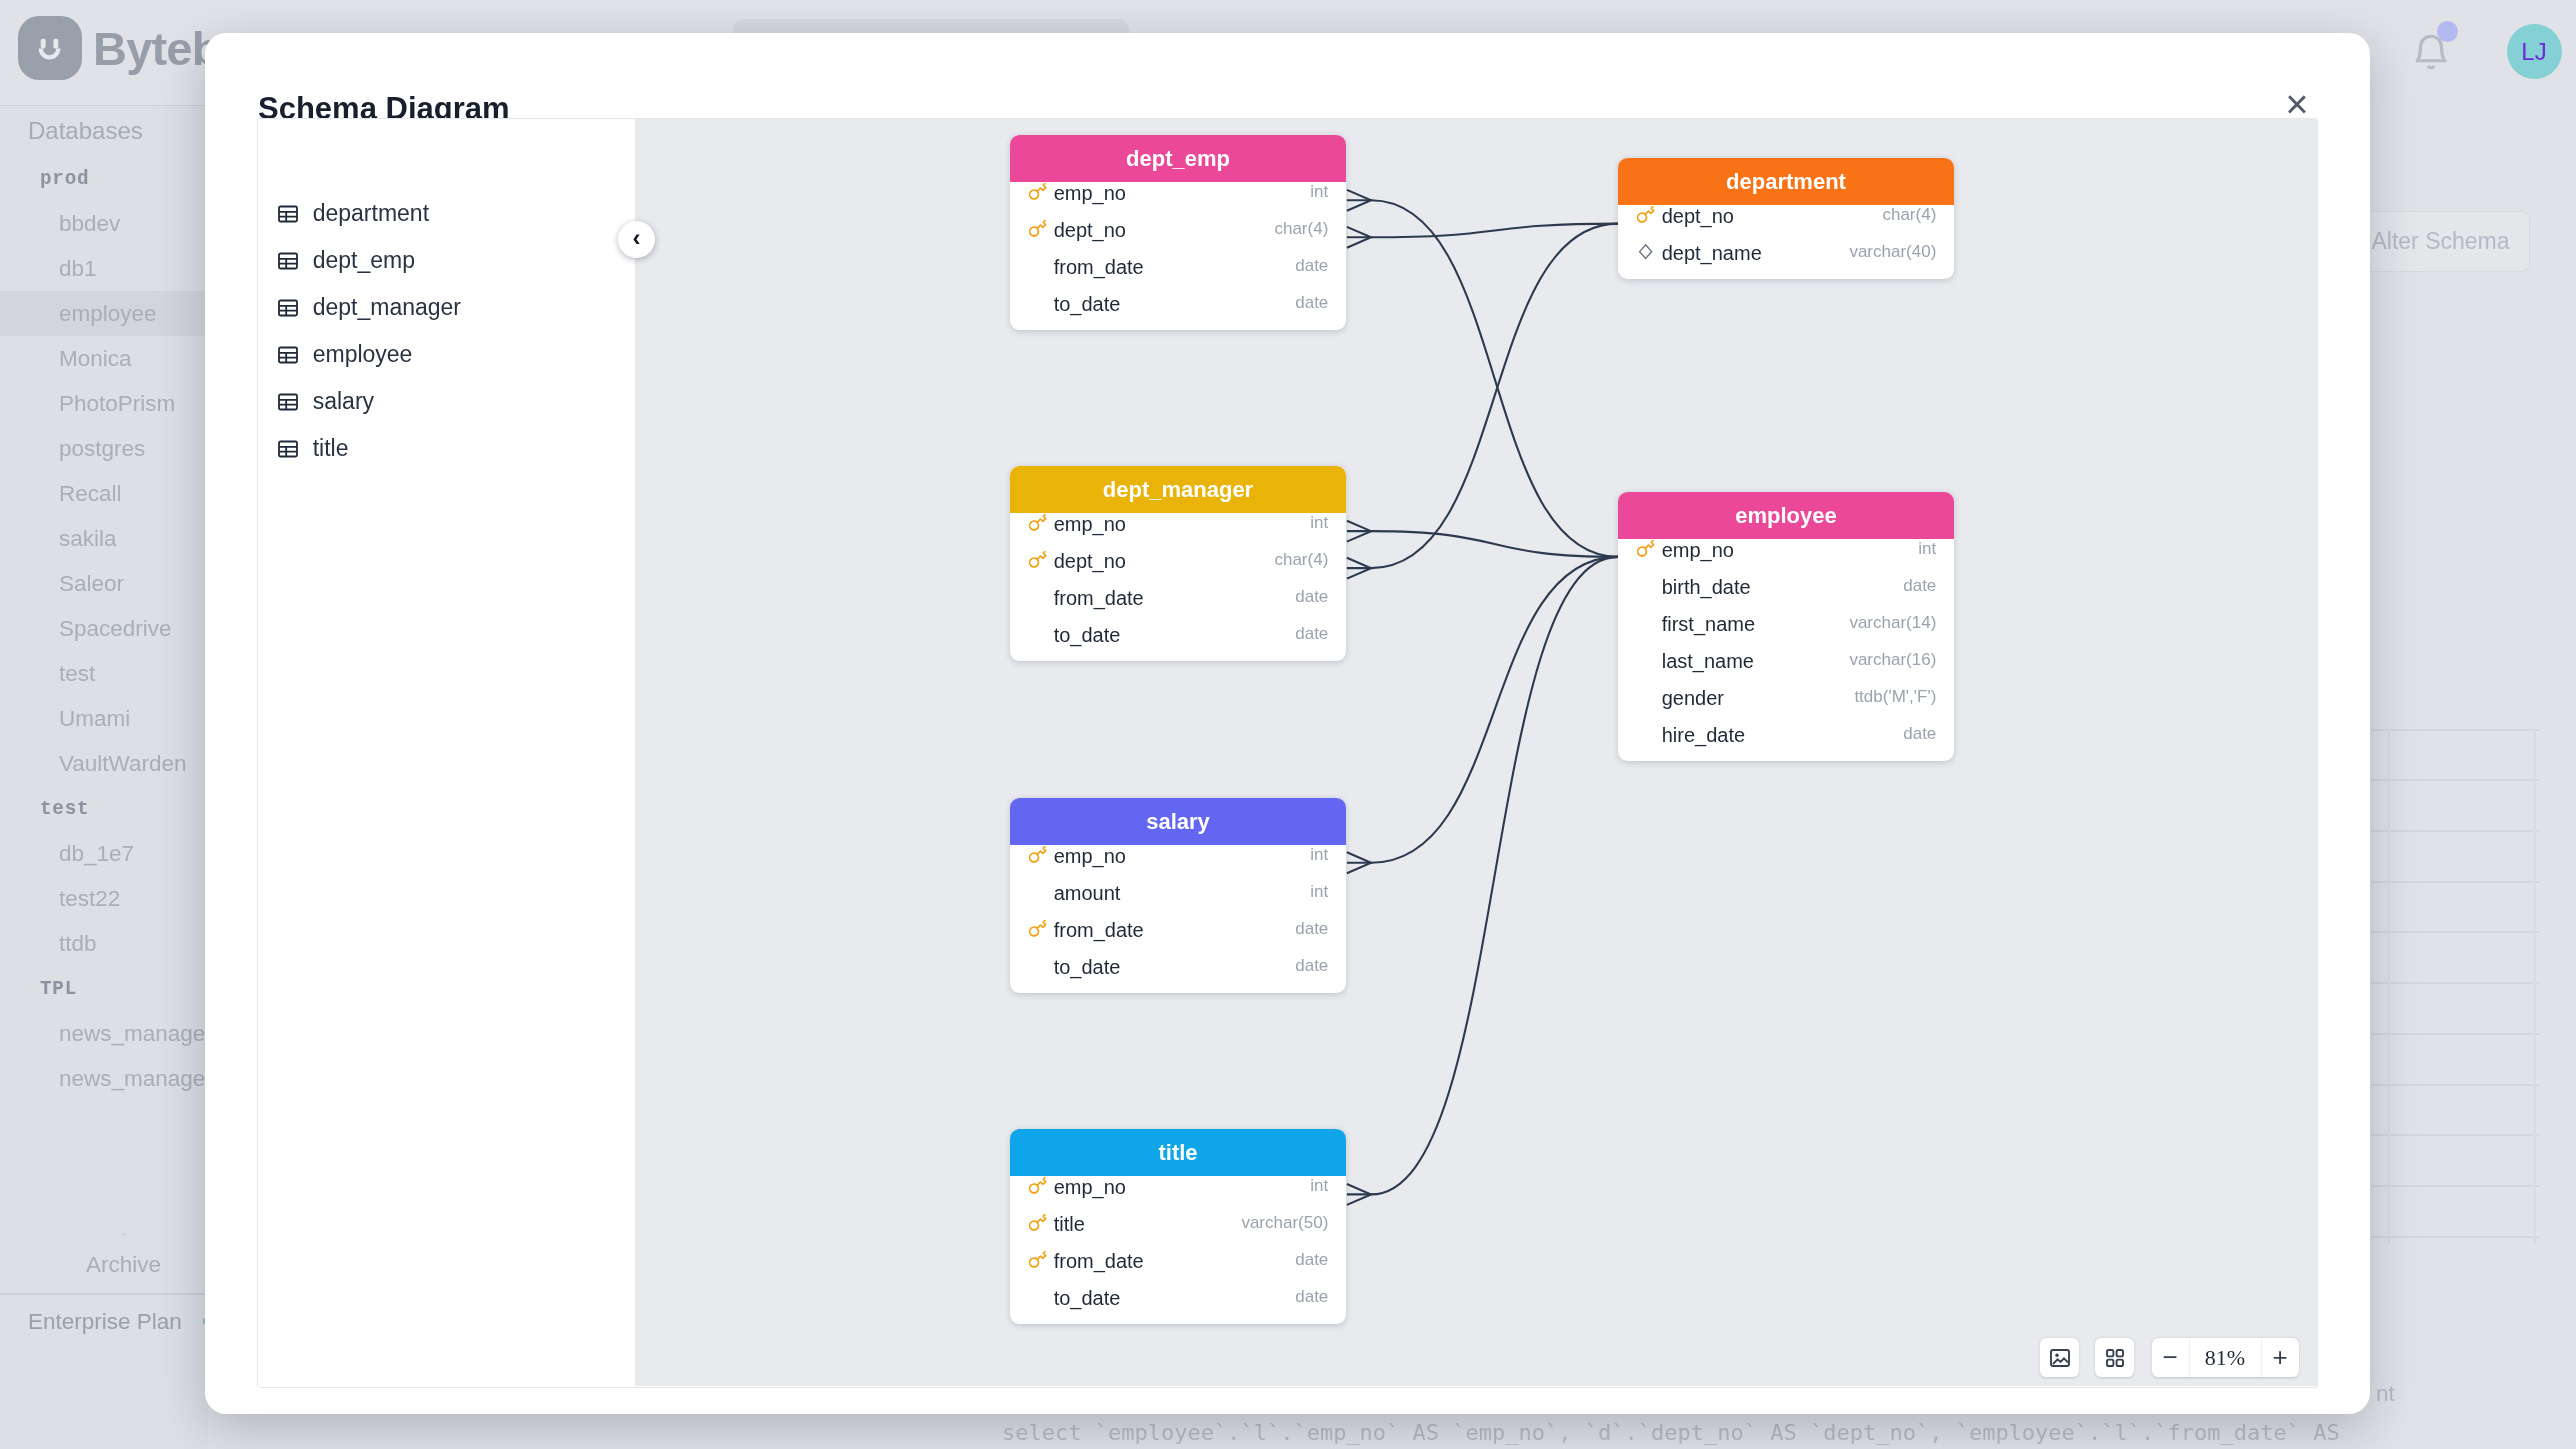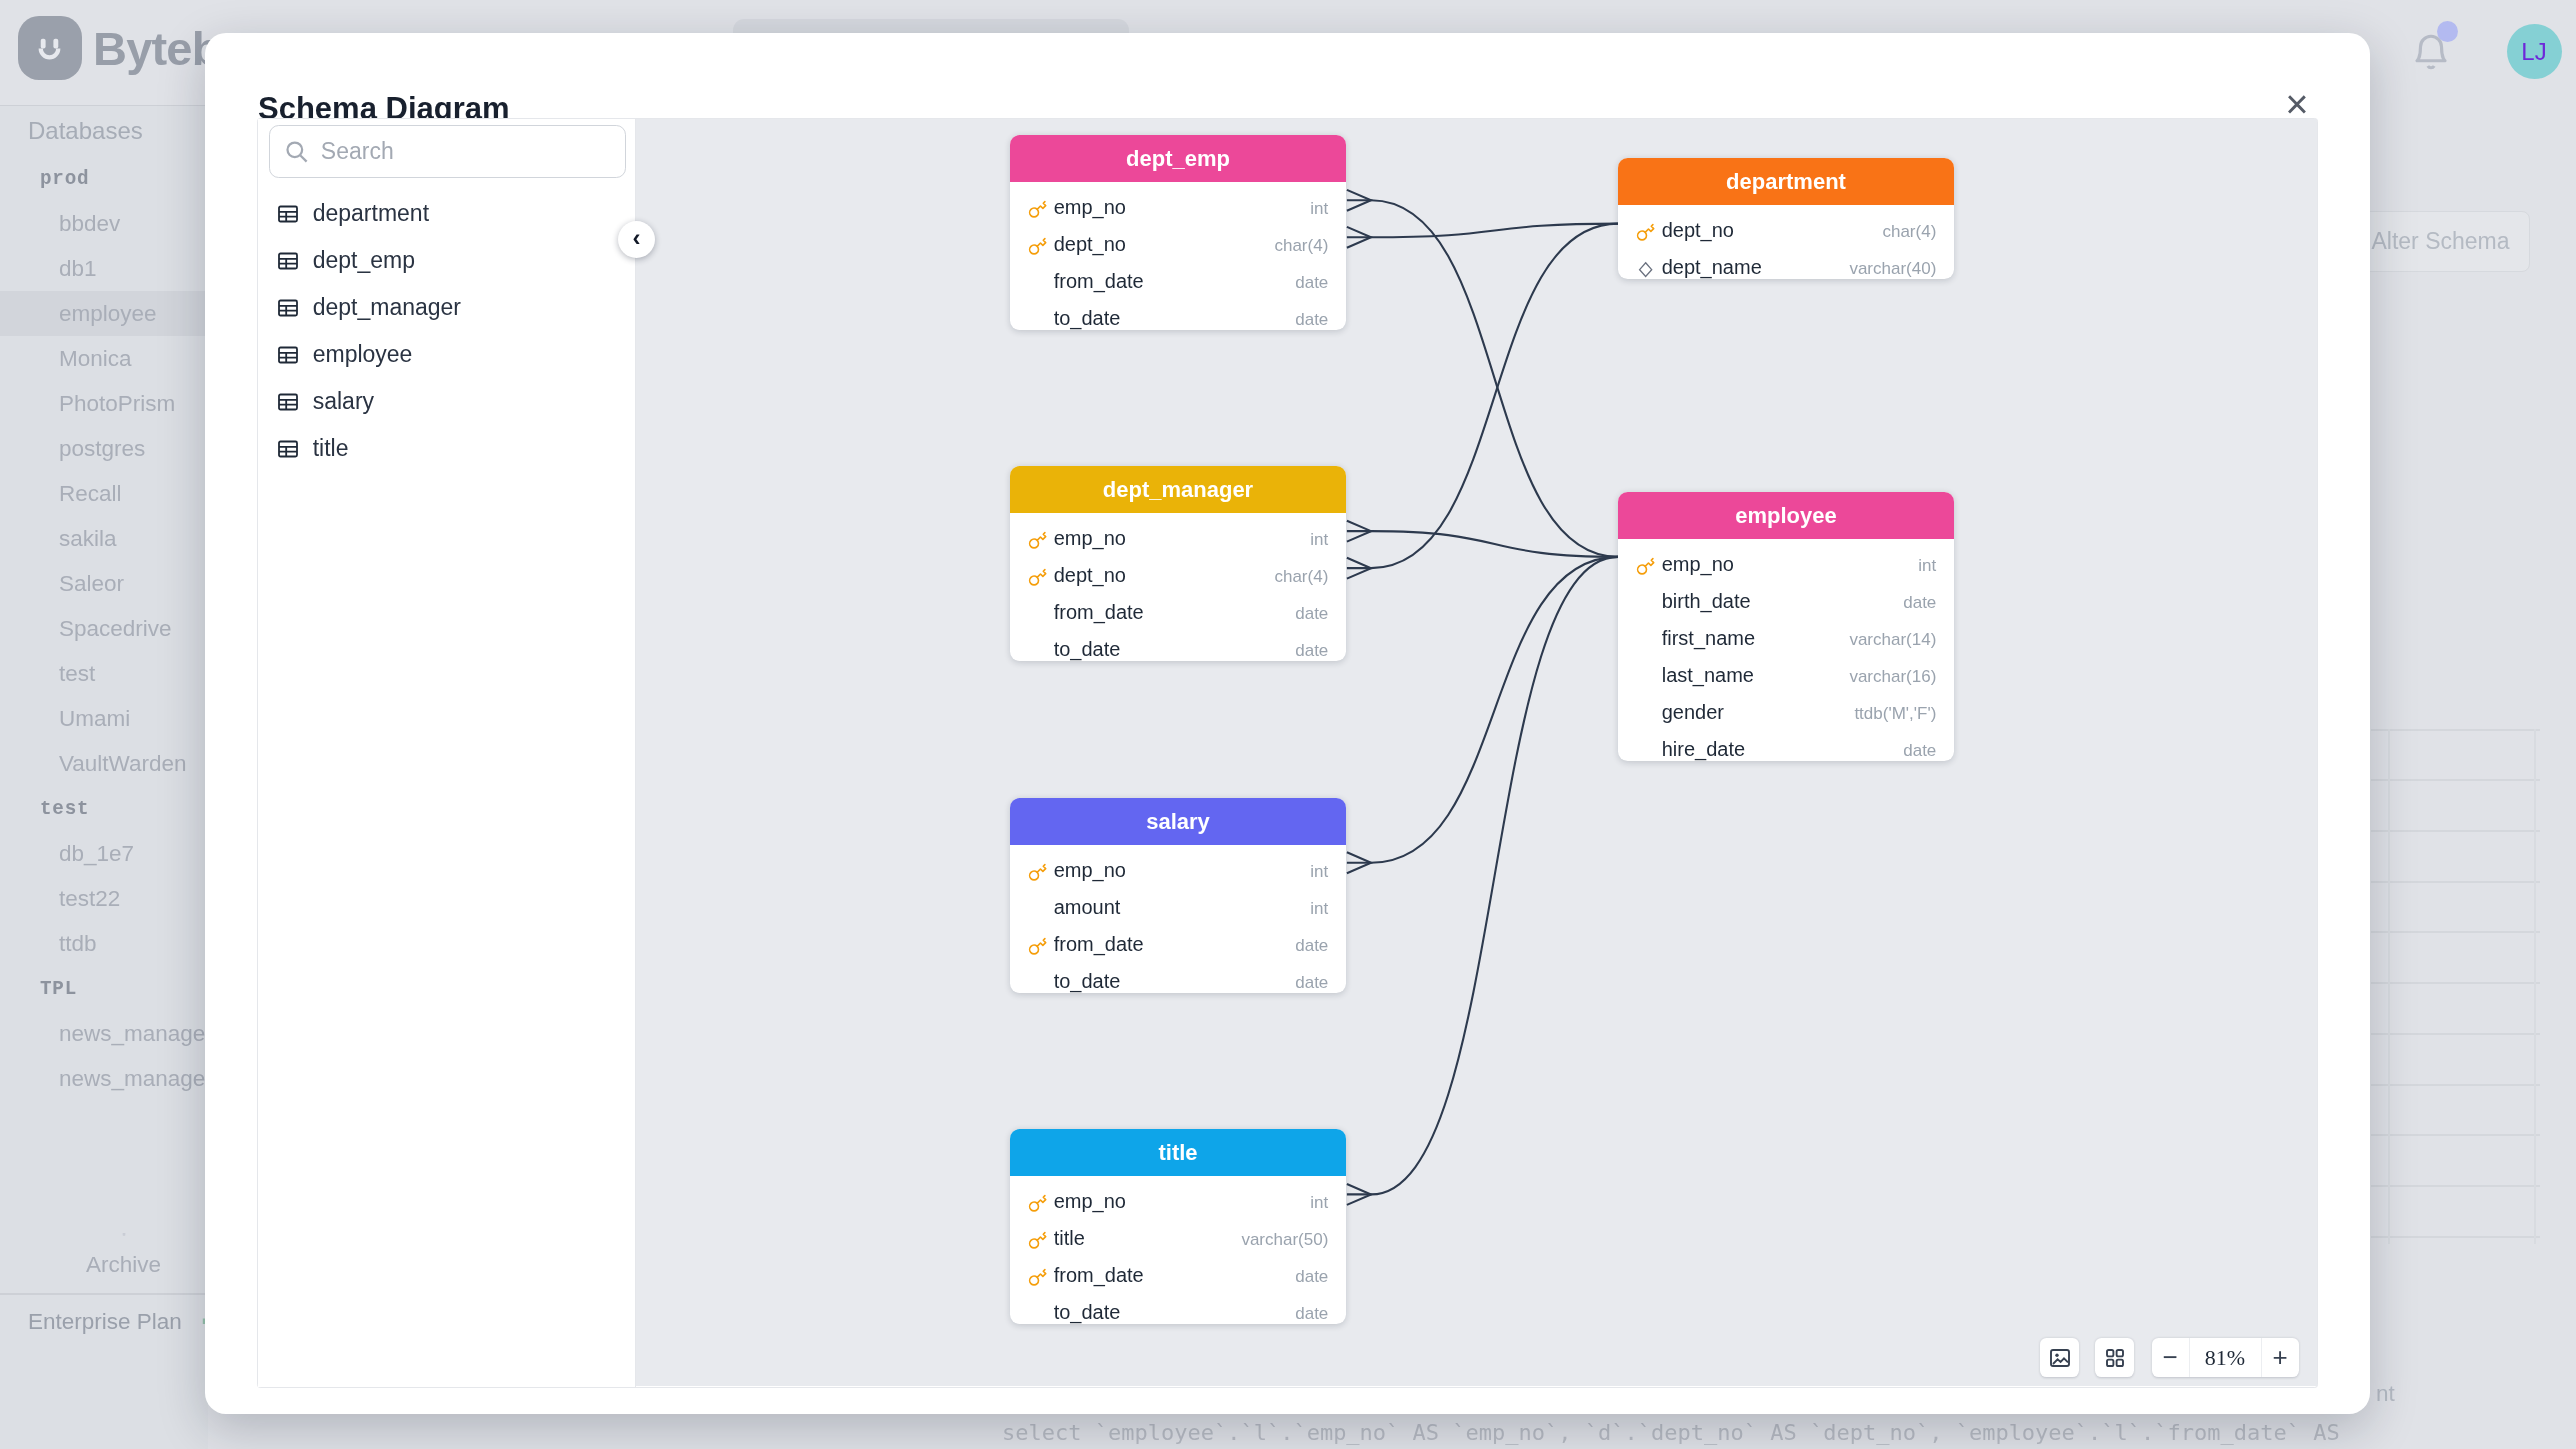--- a/index.html
+++ b/index.html
@@ -83,21 +83,21 @@
     font-size:24px; font-weight:bold; color:#111827; cursor:pointer; padding-bottom:3.2px; }
 
   
   #canvas { position:relative; width:1681px; height:1267px; background:#e8eaee; overflow:hidden; }
   #edge-svg { position:absolute; left:0; top:0; z-index:1; }
 
   .table-card { position:absolute; width:336px; background:#fff; border-radius:9.7px;
     overflow:hidden; box-shadow:0 1.6px 6.4px rgba(15,23,42,.16); z-index:2; cursor:grab; }
   .tc-header { height:47px; display:flex; align-items:center; justify-content:center;
     color:#fff; font-size:22px; font-weight:bold; }
-  .tc-row { height:37px; display:flex; align-items:flex-end; padding:0 17.7px; }
+  .tc-row { height:37px; display:flex; align-items:flex-start; padding:0 17.7px; }
   .tc-icon { width:26px; flex:0 0 26px; display:flex; align-items:center; }
   .tc-name { font-size:20px; font-weight:500; color:#1f2937; }
   .tc-type { margin-left:auto; font-size:17px; color:#9aa3ae; }
 
   
   .ctrl-btn { position:absolute; bottom:8.9px; width:39px; height:39px; background:#fff;
     border-radius:6.4px; box-shadow:0 0.8px 2.4px rgba(15,23,42,.18); display:flex;
     align-items:center; justify-content:center; cursor:pointer; }
   #zoom-group { position:absolute; right:18.5px; bottom:8.9px; height:39px; width:147px;
     background:#fff; border-radius:6.4px; box-shadow:0 0.8px 2.4px rgba(15,23,42,.18);
@@ -207,27 +207,20 @@
 <div class="bg-vline" style="left:2534px"></div>
 <div id="bg-clipped-text">nt</div>
 <div id="bg-sql">select `employee`.`l`.`emp_no` AS `emp_no`, `d`.`dept_no` AS `dept_no`, `employee`.`l`.`from_date` AS</div>
 
 <div id="modal">
   <div id="modal-title">Schema Diagram</div>
   <div id="modal-close">×</div>
 
   <div id="modal-body">
     <div id="panel">
-      <div id="search-box">
-        <svg width="27" height="27" viewBox="0 0 24 24" fill="none" stroke="#a3a9b3" stroke-width="2">
-          <circle cx="10.5" cy="10.5" r="6.5"></circle>
-            <path d="M15.5 15.5 21 21"></path>
-        </svg>
-        <input id="search-input" placeholder="Search" style="">
-      </div>
       <div id="panel-list">
           <div class="panel-item">
             <svg width="24" height="24" viewBox="0 0 24 24" fill="none" stroke="#1f2937" stroke-width="1.8">
               <rect x="3" y="4.5" width="18" height="15" rx="1.5"></rect>
               <path d="M3 9.8h18M3 14.6h18M10.2 9.8v9.7"></path>
             </svg>
             <span>department</span>
           </div>
           <div class="panel-item">
             <svg width="24" height="24" viewBox="0 0 24 24" fill="none" stroke="#1f2937" stroke-width="1.8">

